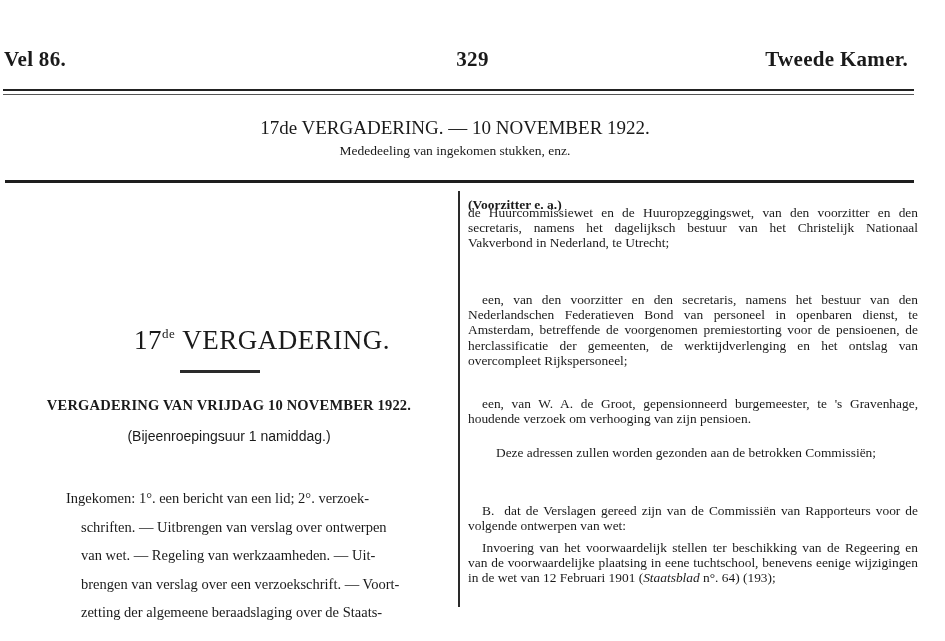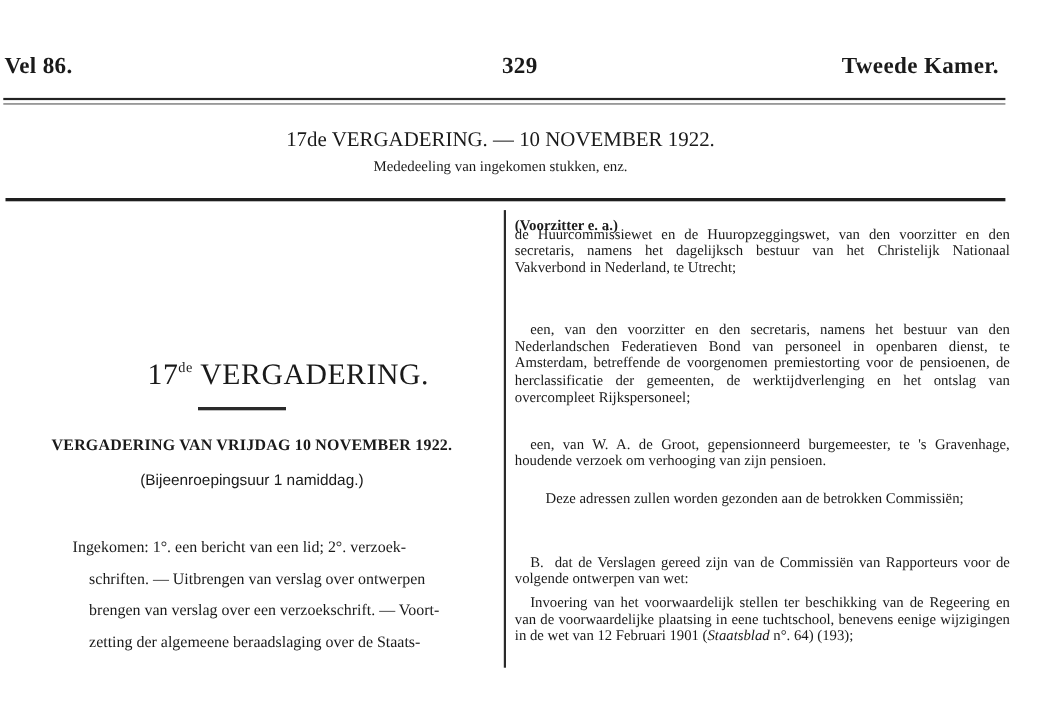--- a/index.html
+++ b/index.html
@@ -67,20 +67,21 @@
   <span>17</span><sup>de</sup>
   <span>VERGADERING.</span>
 </div>
 <div class="abs short-rule"></div>
 <div class="abs" id="left-sub1">VERGADERING VAN VRIJDAG 10 NOVEMBER 1922.</div>
 <div class="abs" id="left-sub2">(Bijeenroepingsuur 1 namiddag.)</div>
 
 <div class="abs left-body">
   <span class="first">Ingekomen: 1°. een bericht van een lid; 2°. verzoek-</span>
   <span class="hang">schriften. — Uitbrengen van verslag over ontwerpen</span>
+  <span class="hang">van wet. — Regeling van werkzaamheden. — Uit-</span>
   <span class="hang">brengen van verslag over een verzoekschrift. — Voort-</span>
   <span class="hang">zetting der algemeene beraadslaging over de Staats-</span>
 </div>
 
 <div class="abs rcol" id="rc-head">(Voorzitter e. a.)</div>
 <div class="abs rcol" id="rc-p1">de Huurcommissiewet en de Huuropzeggingswet, van den voorzitter en den secretaris, namens het dagelijksch bestuur van het Christelijk Nationaal Vakverbond in Nederland, te Utrecht;</div>
 <div class="abs rcol" id="rc-p2">een, van den voorzitter en den secretaris, namens het bestuur van den Nederlandschen Federatieven Bond van personeel in openbaren dienst, te Amsterdam, betreffende de voorgenomen premiestorting voor de pensioenen, de herclassificatie der gemeenten, de werktijdverlenging en het ontslag van overcompleet Rijkspersoneel;</div>
 <div class="abs rcol" id="rc-p3">een, van W. A. de Groot, gepensionneerd burgemeester, te 's Gravenhage, houdende verzoek om verhooging van zijn pensioen.</div>
 <div class="abs rcol" id="rc-p4">Deze adressen zullen worden gezonden aan de betrokken Commissiën;</div>
 <div class="abs rcol" id="rc-p5">

